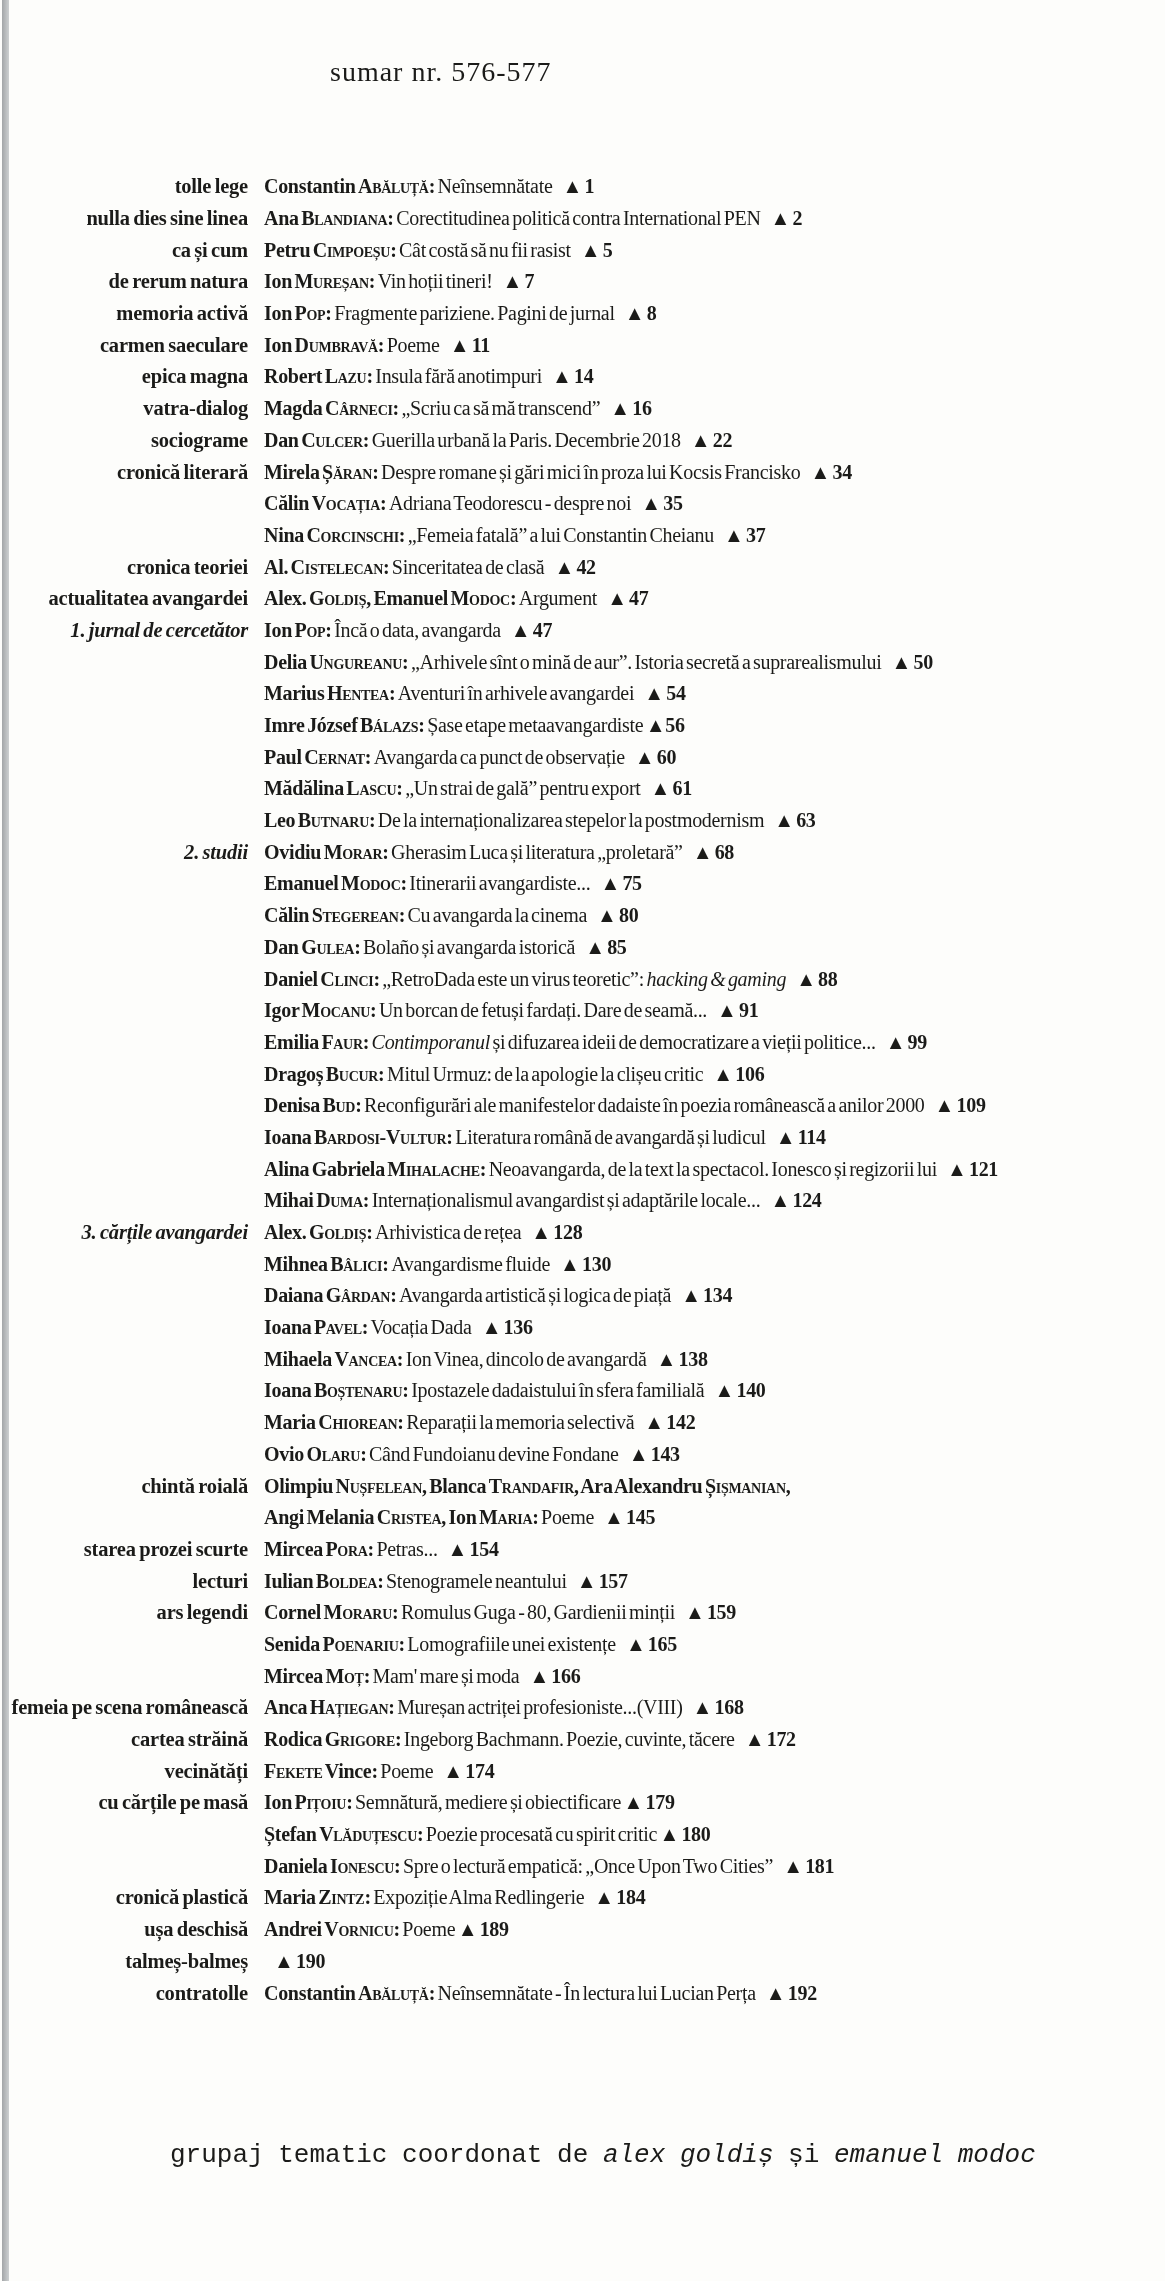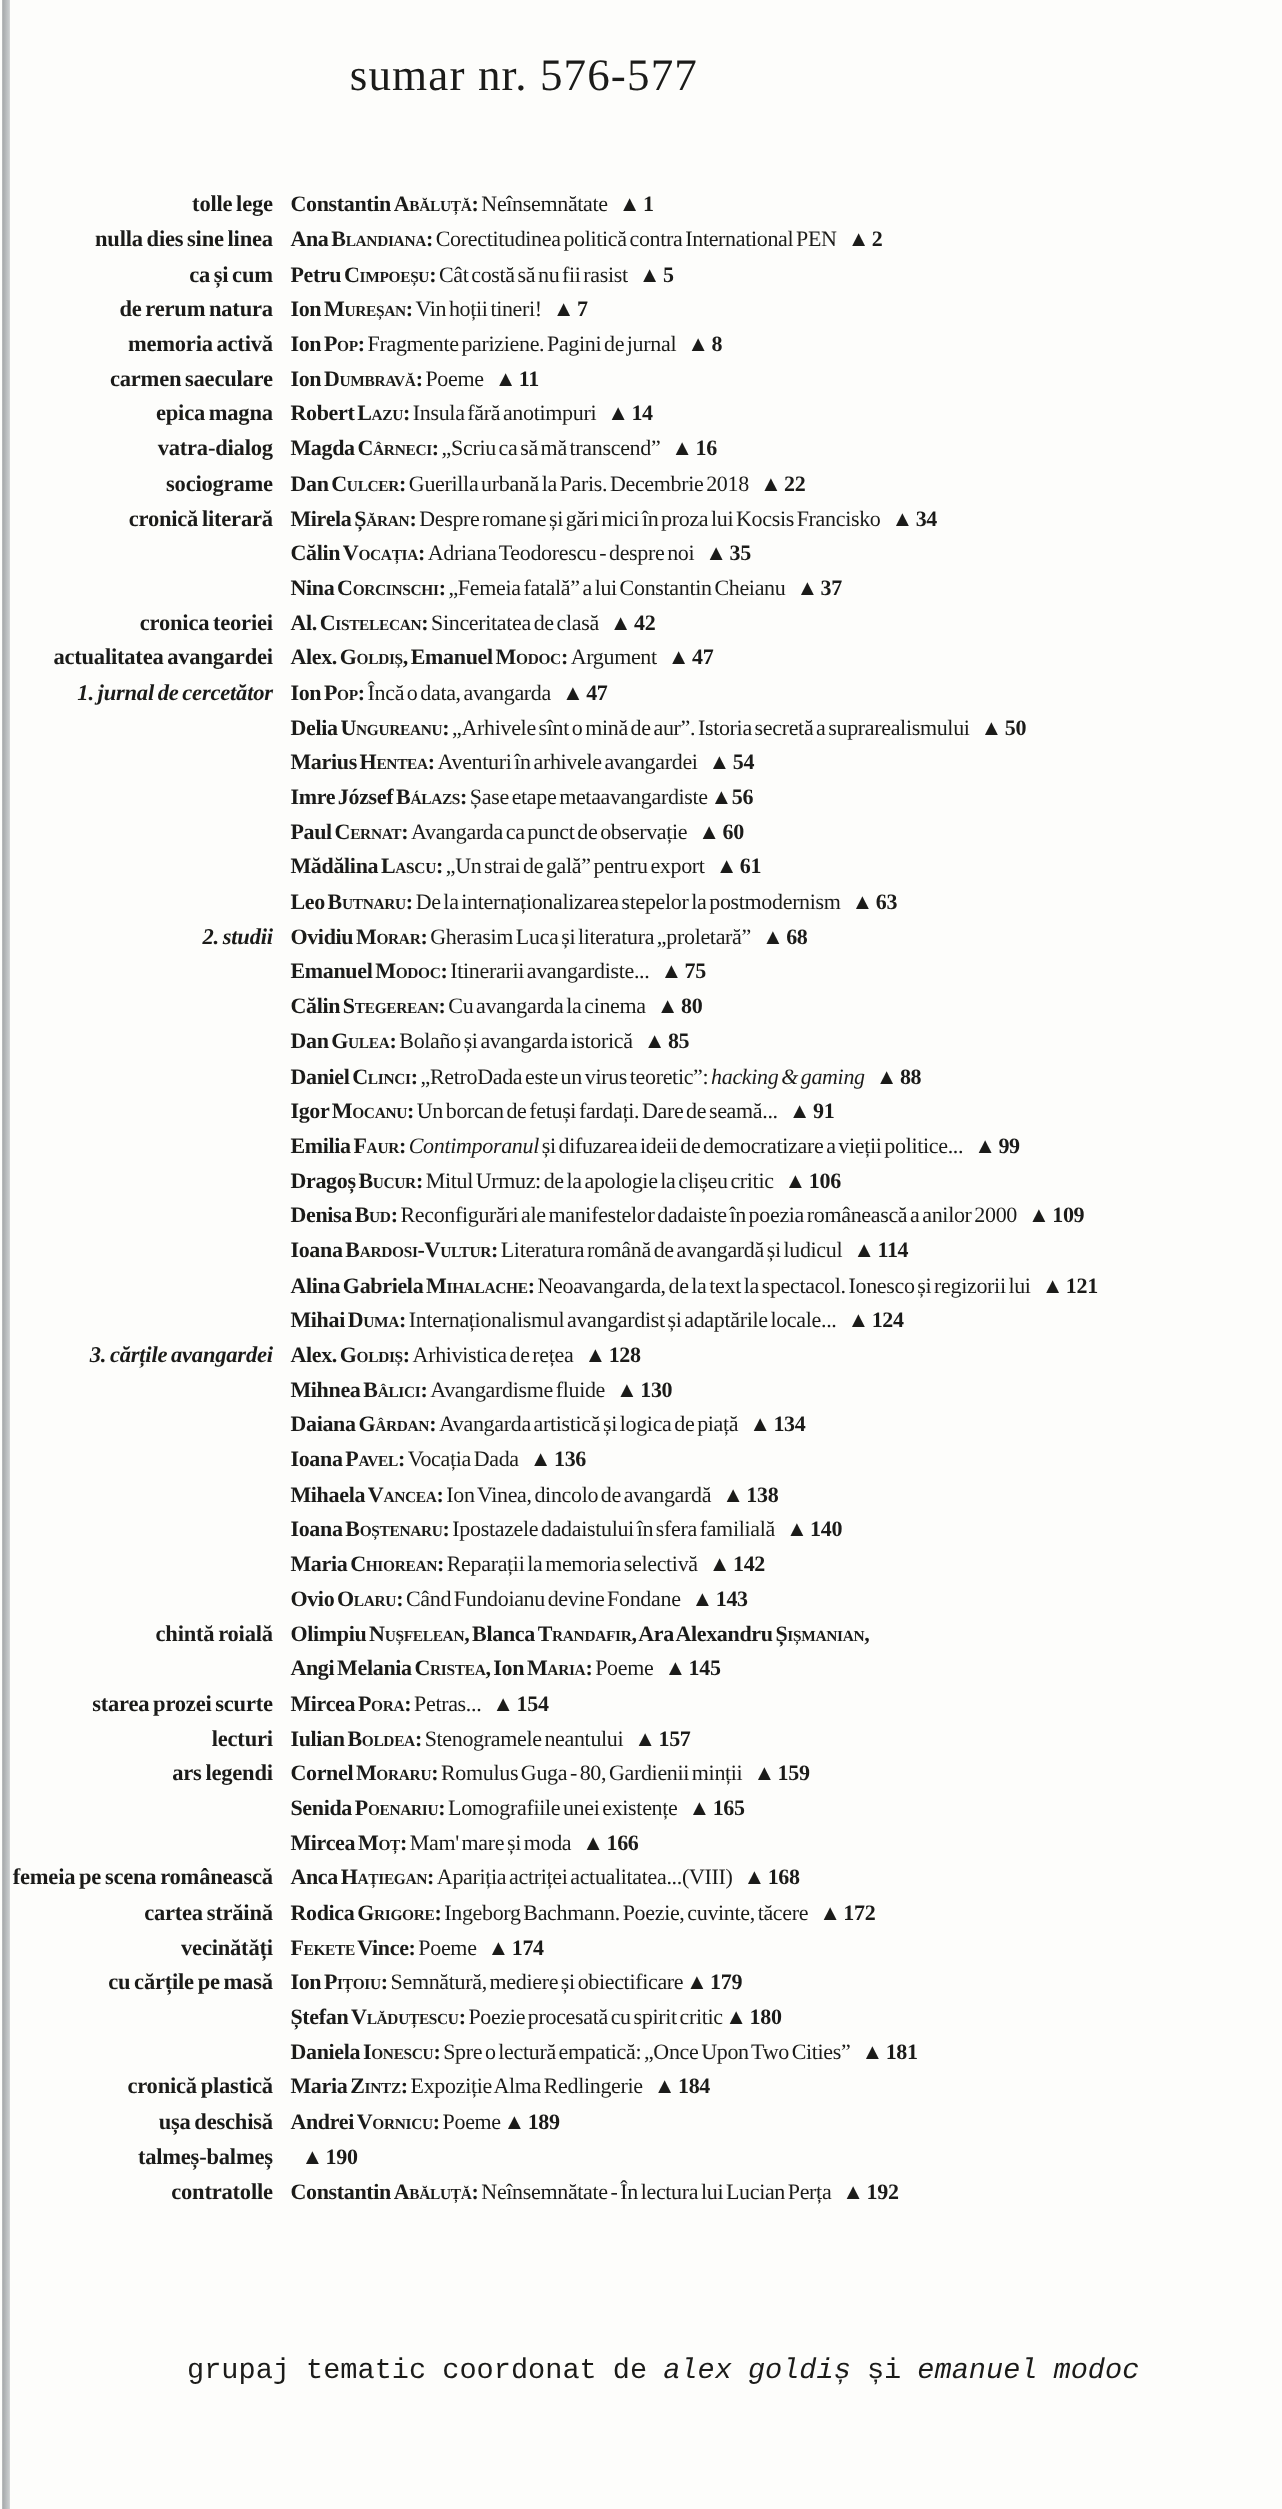--- a/index.html
+++ b/index.html
@@ -6,22 +6,22 @@
   .page{
     position:relative;width:1165px;height:2281px;background:#fdfdfb;
     overflow:hidden;color:#1b1b19;
     font-family:"Liberation Serif","DejaVu Serif","DejaVu Sans",serif;
   }
   .left-edge{
     position:absolute;left:2px;top:0;width:7px;height:100%;
     background:linear-gradient(to right,#a3a6a8,#cdd0d1);
   }
   .title{
-    position:absolute;top:44px;left:318px;margin:0;
-    font-size:41px;font-weight:500;letter-spacing:1px;white-space:nowrap;
+    position:absolute;top:44px;left:318px;margin:12px;
+    font-size:28px;font-weight:500;letter-spacing:1px;white-space:nowrap;
   }
   .toc{position:absolute;top:171px;left:0;width:1160px;}
   .row{display:flex;align-items:center;height:31.7px;white-space:nowrap;}
   .lab{
     width:248px;min-width:248px;text-align:right;padding-right:16px;
     font-weight:700;font-size:20.5px;letter-spacing:-0.2px;word-spacing:-1.5px;
   }
   .lab.it{font-style:italic;}
   .ent{font-size:20px;letter-spacing:-0.3px;word-spacing:-2.2px;}
   .s-a{font-weight:700;}
@@ -230,21 +230,21 @@
       <div class="row">
         <div class="lab"></div>
         <div class="ent"><span class="s-a">Senida </span><span class="s-f">Poenariu</span><span class="s-a">: </span><span class="s-t">Lomografiile unei existențe</span><span class="s-p">▲ 165</span></div>
       </div>
       <div class="row">
         <div class="lab"></div>
         <div class="ent"><span class="s-a">Mircea </span><span class="s-f">Moț</span><span class="s-a">: </span><span class="s-t">Mam' mare și moda</span><span class="s-p">▲ 166</span></div>
       </div>
       <div class="row">
         <div class="lab">femeia pe scena românească</div>
-        <div class="ent"><span class="s-a">Anca </span><span class="s-f">Hațiegan</span><span class="s-a">: </span><span class="s-t">Apariția actriței actualitatea...(VIII)</span><span class="s-p">▲ 168</span></div>
+        <div class="ent"><span class="s-a">Anca </span><span class="s-f">Hațiegan</span><span class="s-a">: </span><span class="s-t">Mureșan actriței profesioniste...(VIII)</span><span class="s-p">▲ 168</span></div>
       </div>
       <div class="row">
         <div class="lab">cartea străină</div>
         <div class="ent"><span class="s-a">Rodica </span><span class="s-f">Grigore</span><span class="s-a">: </span><span class="s-t">Ingeborg Bachmann. Poezie, cuvinte, tăcere</span><span class="s-p">▲ 172</span></div>
       </div>
       <div class="row">
         <div class="lab">vecinătăți</div>
         <div class="ent"><span class="s-f">Fekete</span><span class="s-a"> Vince: </span><span class="s-t">Poeme</span><span class="s-p">▲ 174</span></div>
       </div>
       <div class="row">

